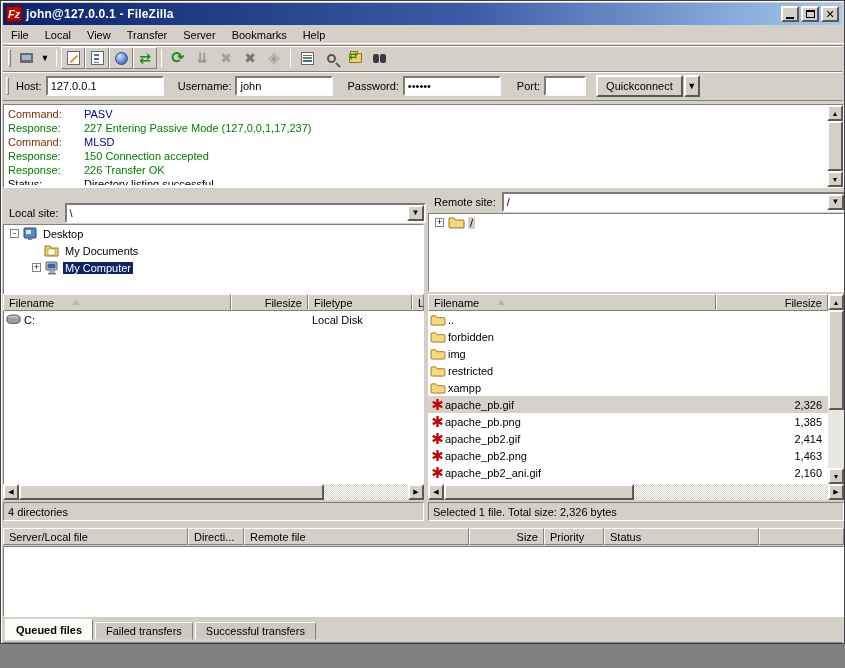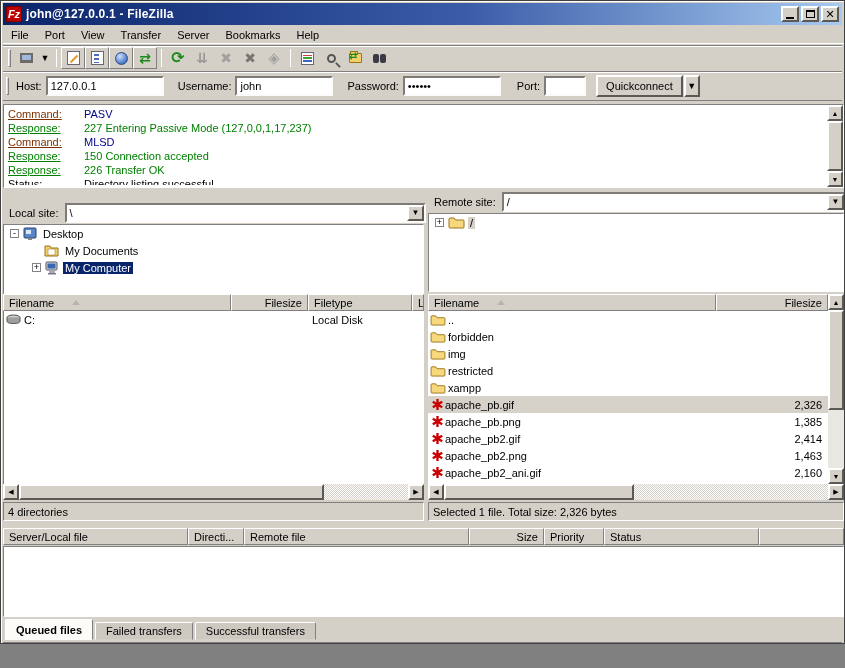--- a/index.html
+++ b/index.html
@@ -63,21 +63,21 @@
     border-top:1px solid #808080; box-shadow: inset 0 1px 0 #fff; border-bottom:1px solid #808080; }
   .qc-label { margin:0 4px; }
   .qc-input { height:20px; font:inherit; padding:1px 3px; outline:none; }
   .qc-input, .combo-input { border:2px solid; border-color:#7e7b76 #fcfbfa #fcfbfa #7e7b76; background:#fff; }
   #qc-btn { height:22px; padding:0 8px; font:inherit; }
   #qc-arrow { width:16px; height:22px; display:flex; align-items:center; justify-content:center; margin-left:1px;}
   
   #log { top:103px; left:2px; width:841px; height:84px; background:#fff; }
   #log-lines { position:absolute; inset:2px 18px 2px 4px; overflow:hidden; line-height:14px;}
   .log-line { display:flex; }
-  .log-label { width:76px; flex:none;text-decoration:underline; }
+  .log-label { width:76px; flex:none; }
   .t-command .log-label { color:#7f3000; } .t-command .log-text { color:#00008b;text-align:center; }
   .t-response .log-label, .t-response .log-text { color:#008000; }
   .t-status .log-label, .t-status .log-text { color:#000; }
   
   .vscroll { width:16px; background:#e9e7e2; }
   .hscroll { height:16px; background:#e9e7e2; }
   .checker { background-image:conic-gradient(#fff 25%,#d4d0c8 0 50%,#fff 0 75%,#d4d0c8 0); background-size:2px 2px;}
   .sb-btn { width:16px; height:16px; font-size:7px; display:flex; align-items:center; justify-content:center; color:#000;}
   .sb-thumb { background:#d4d0c8; }
   
@@ -148,21 +148,21 @@
           <div class="glyph-max"></div>
         </div>
       <div class="winbtn btn3d">
           <div class="glyph-x">✕</div>
         </div>
     </div>
   </div>
 
   <div id="menubar" class="abs">
     <div class="menu-item">File</div>
-    <div class="menu-item">Port</div>
+    <div class="menu-item">Local</div>
     <div class="menu-item">View</div>
     <div class="menu-item">Transfer</div>
     <div class="menu-item">Server</div>
     <div class="menu-item">Bookmarks</div>
     <div class="menu-item">Help</div>
   </div>
 
   <div id="toolbar" class="abs">
     <div class="tb-grip"></div>
     <div class="tb-btn">

